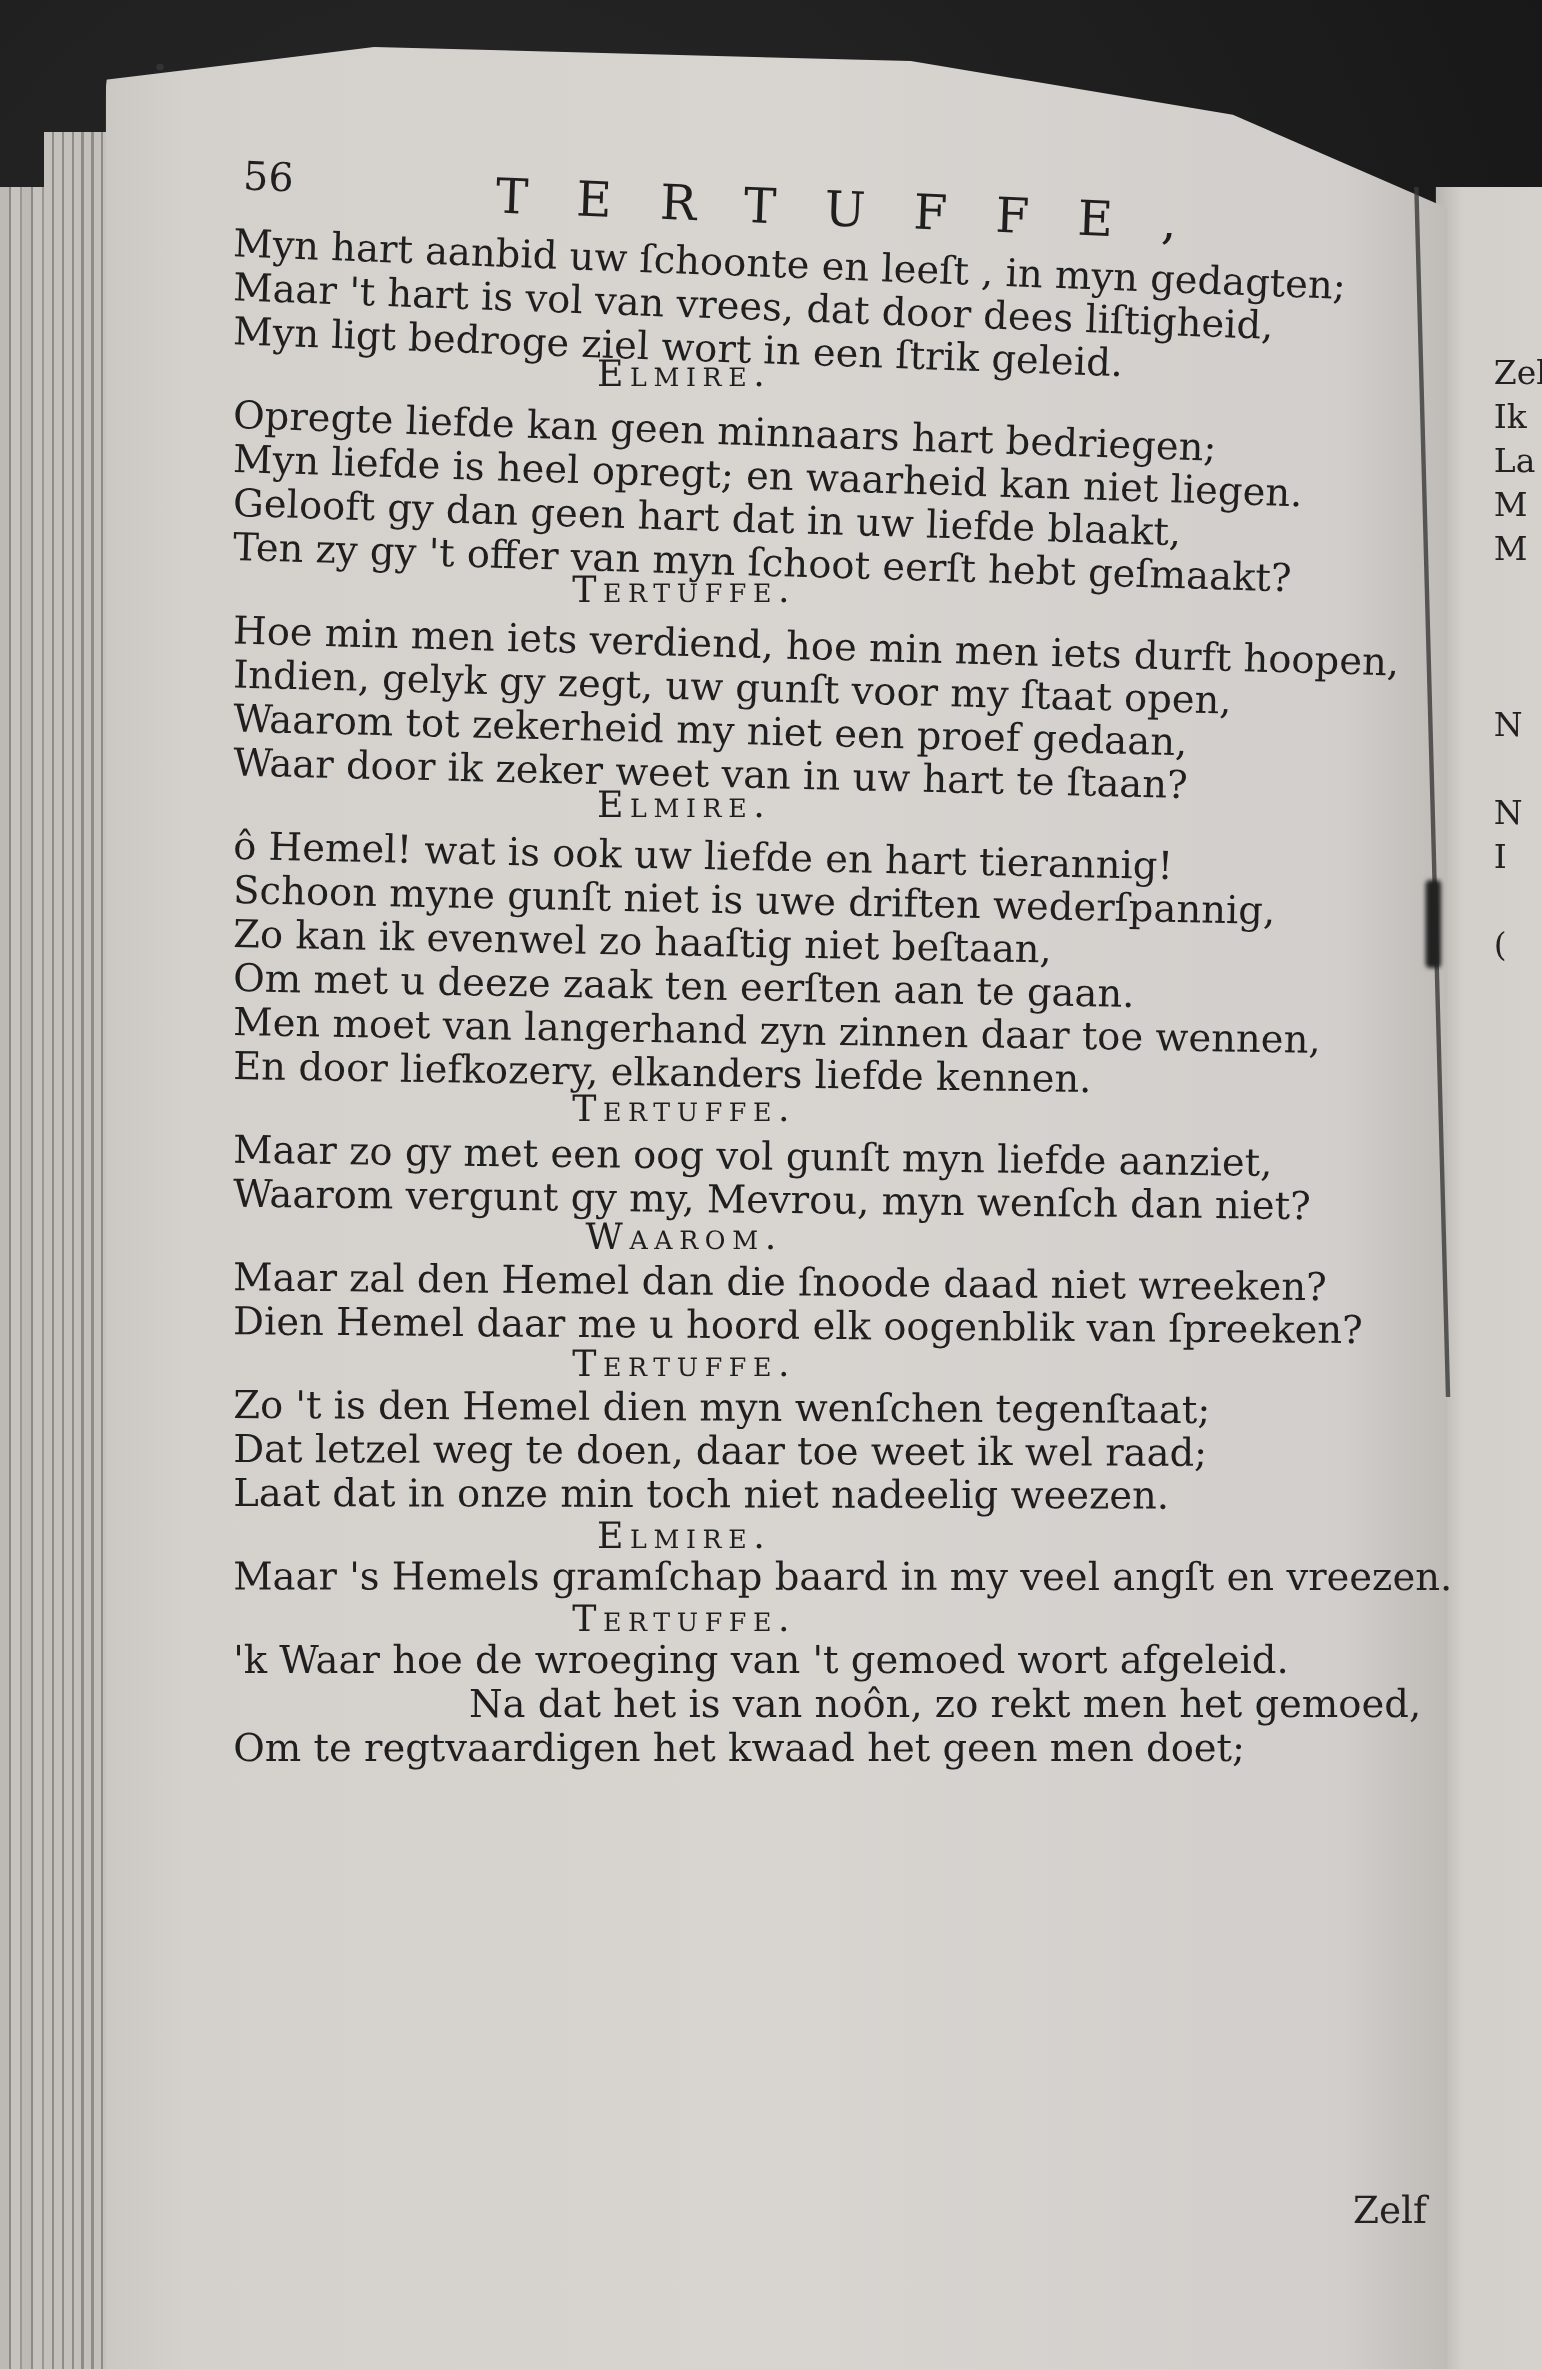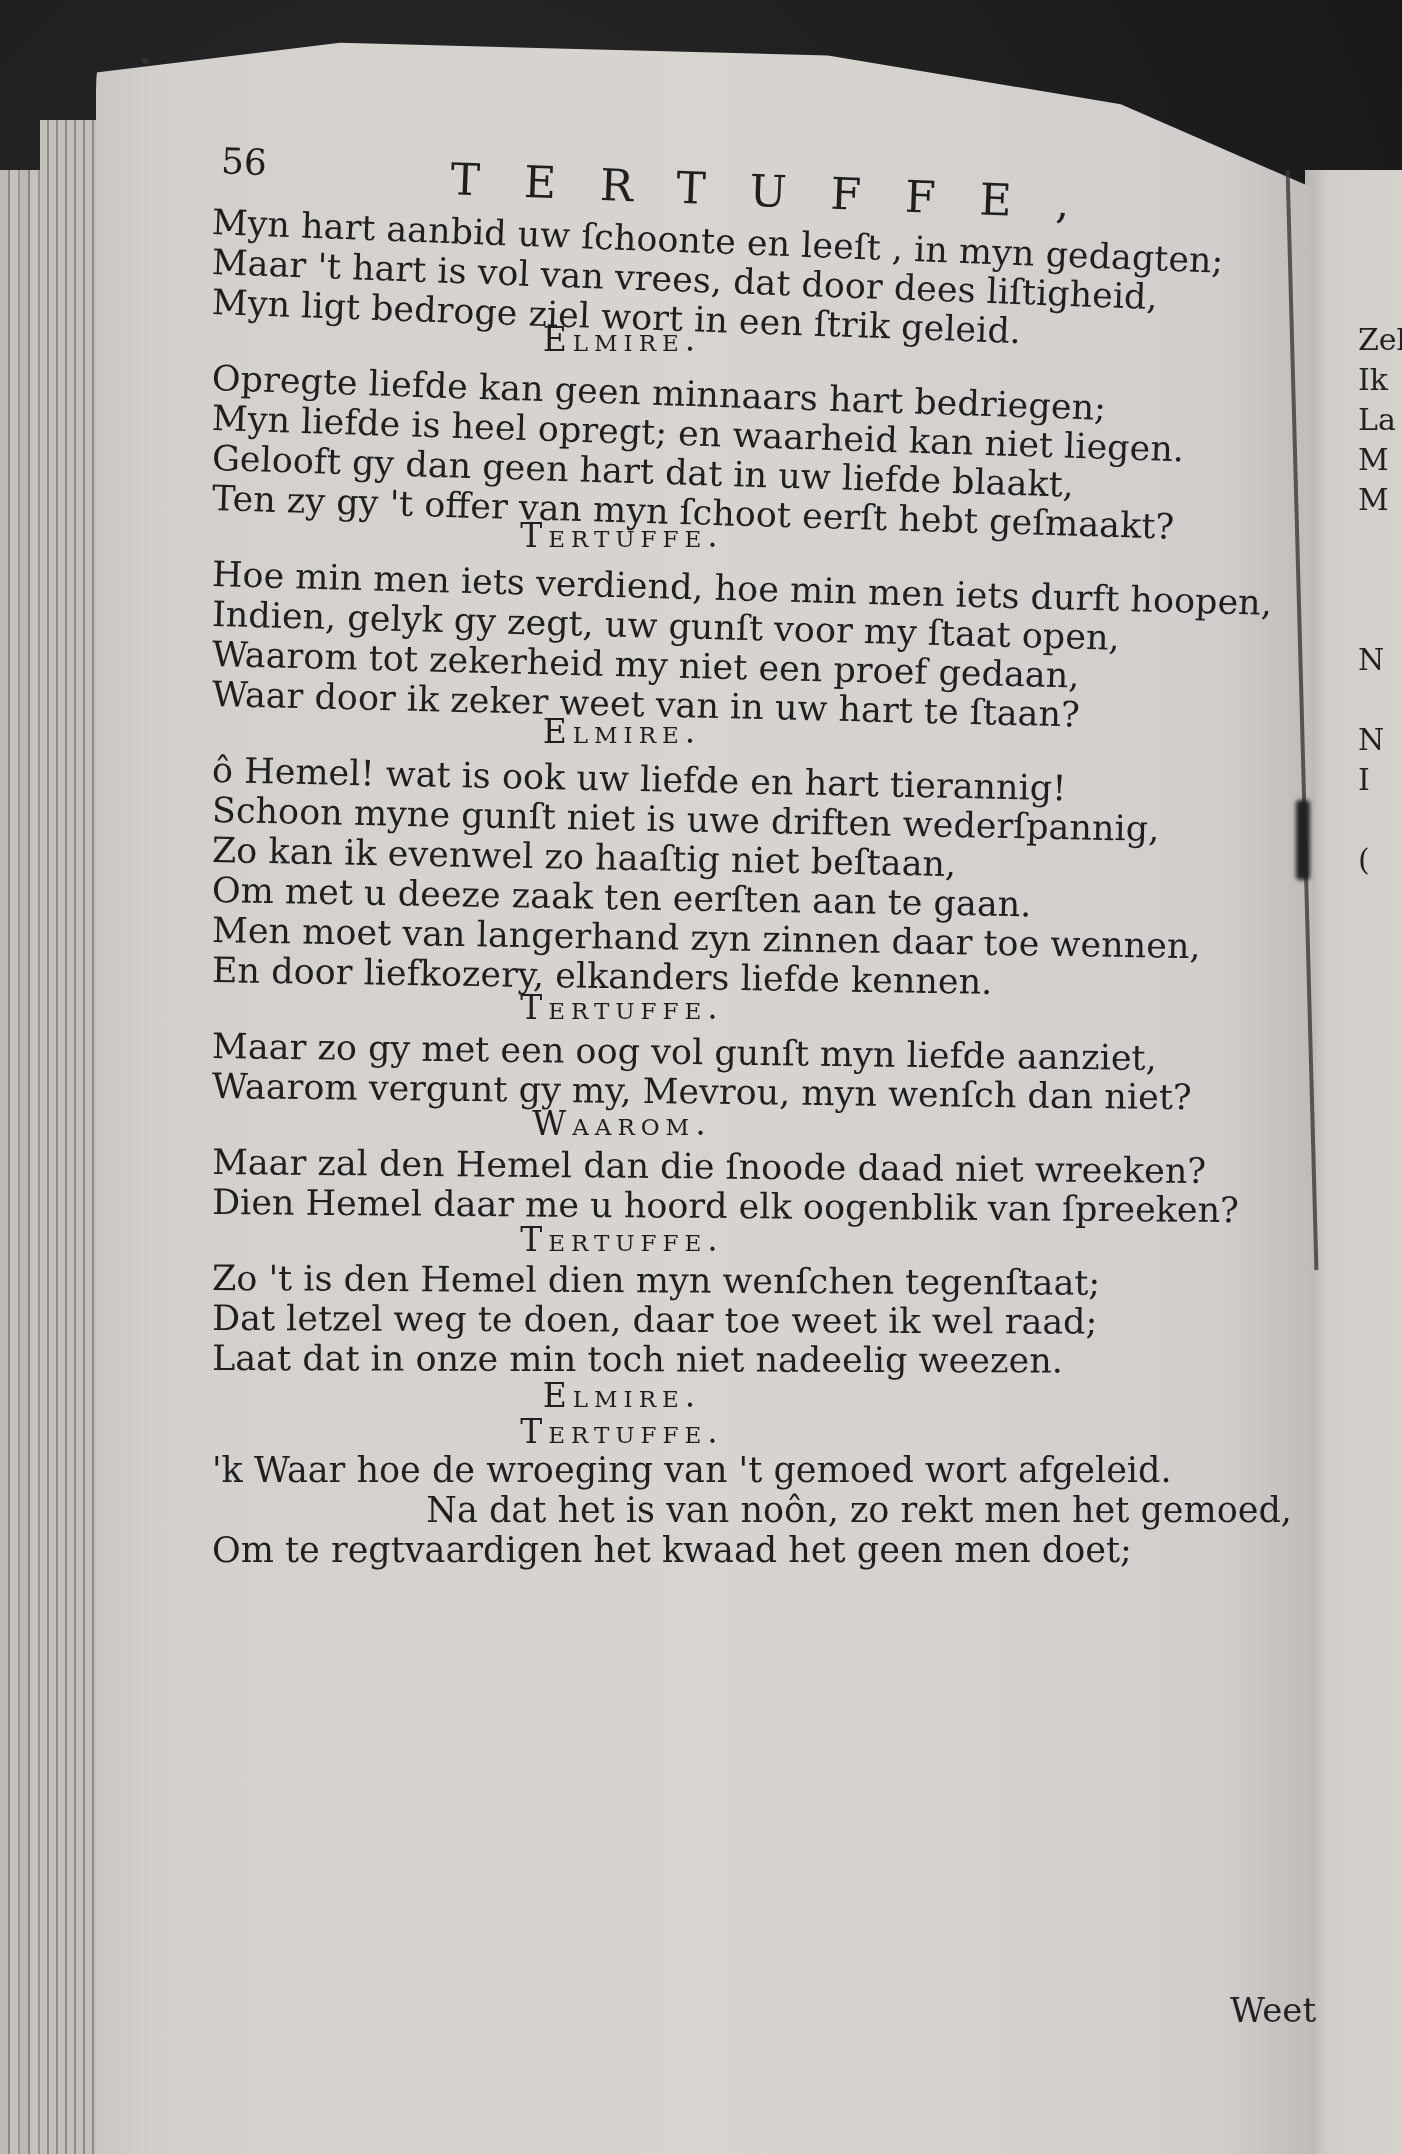--- a/index.html
+++ b/index.html
@@ -201,28 +201,29 @@
       <div class="line" style="transform: rotate(0.73deg);">Maar zo gy met een oog vol gunſt myn liefde aanziet,</div>
       <div class="line" style="transform: rotate(0.66deg);">Waarom vergunt gy my, Mevrou, myn wenſch dan niet?</div>
       <div class="line speaker">Waarom.</div>
       <div class="line" style="transform: rotate(0.52deg);">Maar zal den Hemel dan die ſnoode daad niet wreeken?</div>
       <div class="line" style="transform: rotate(0.45deg);">Dien Hemel daar me u hoord elk oogenblik van ſpreeken?</div>
       <div class="line speaker">Tertuffe.</div>
       <div class="line" style="transform: rotate(0.31deg);">Zo 't is den Hemel dien myn wenſchen tegenſtaat;</div>
       <div class="line" style="transform: rotate(0.24deg);">Dat letzel weg te doen, daar toe weet ik wel raad;</div>
       <div class="line" style="transform: rotate(0.17deg);">Laat dat in onze min toch niet nadeelig weezen.</div>
       <div class="line speaker">Elmire.</div>
+      <div class="line" style="transform: rotate(0.03deg);">Maar 's Hemels gramſchap baard in my veel angſt en vreezen.</div>
       <div class="line speaker">Tertuffe.</div>
       <div class="line" style="transform: rotate(0deg);">'k Waar hoe de wroeging van 't gemoed wort afgeleid.</div>
       <div class="line" style="transform: rotate(0deg); text-align: right;">Na dat het is van noôn, zo rekt men het gemoed,</div>
       <div class="line" style="transform: rotate(0deg);">Om te regtvaardigen het kwaad het geen men doet;</div>
     </div>
 </div>
 
-<div class="catchword">Weet</div>
+<div class="catchword">Zelf</div>
 
 <div class="right-page-text" id="right-frag">
     <div>Zel</div>
     <div>Ik</div>
     <div>La</div>
     <div>M</div>
     <div>M</div>
     <div></div>
     <div></div>
     <div></div>

